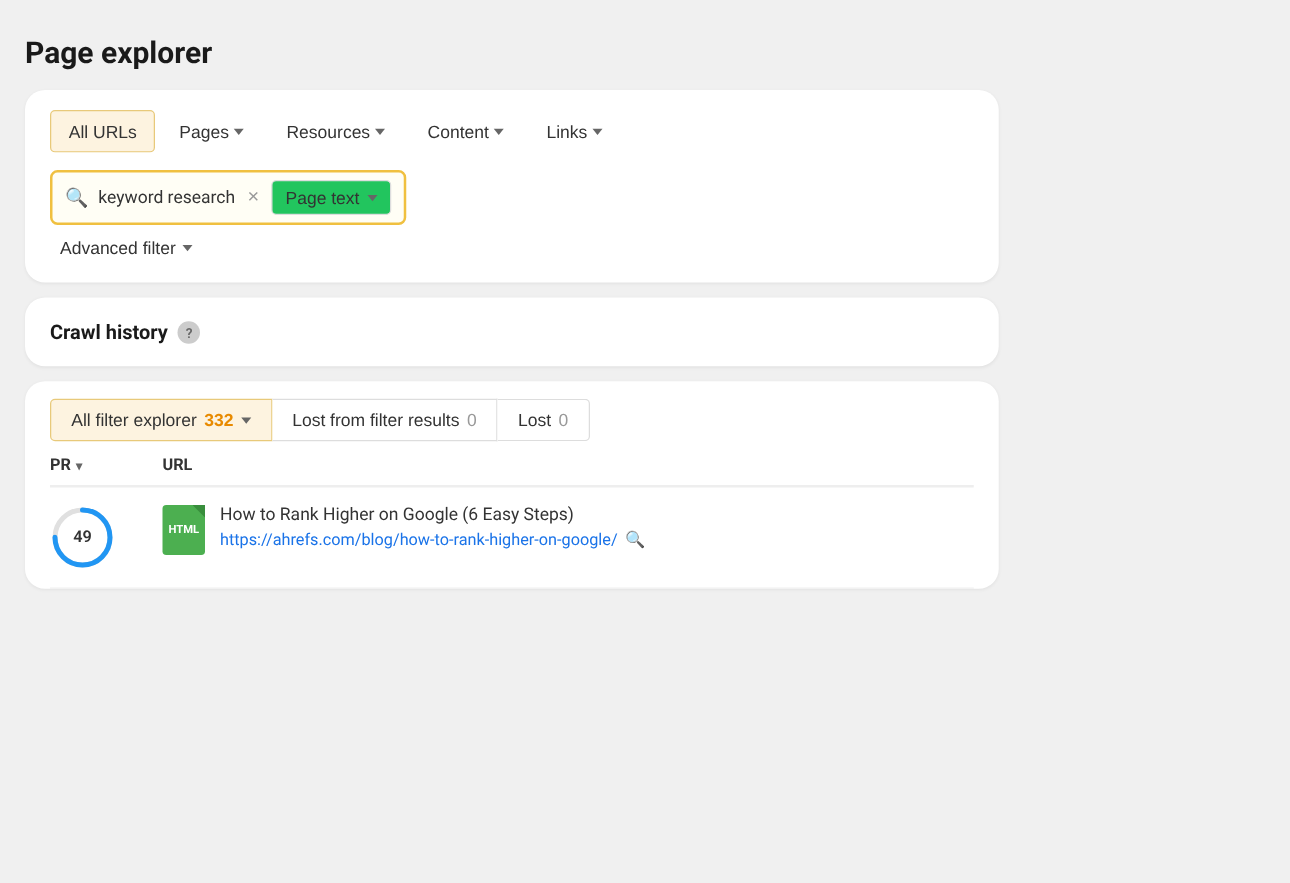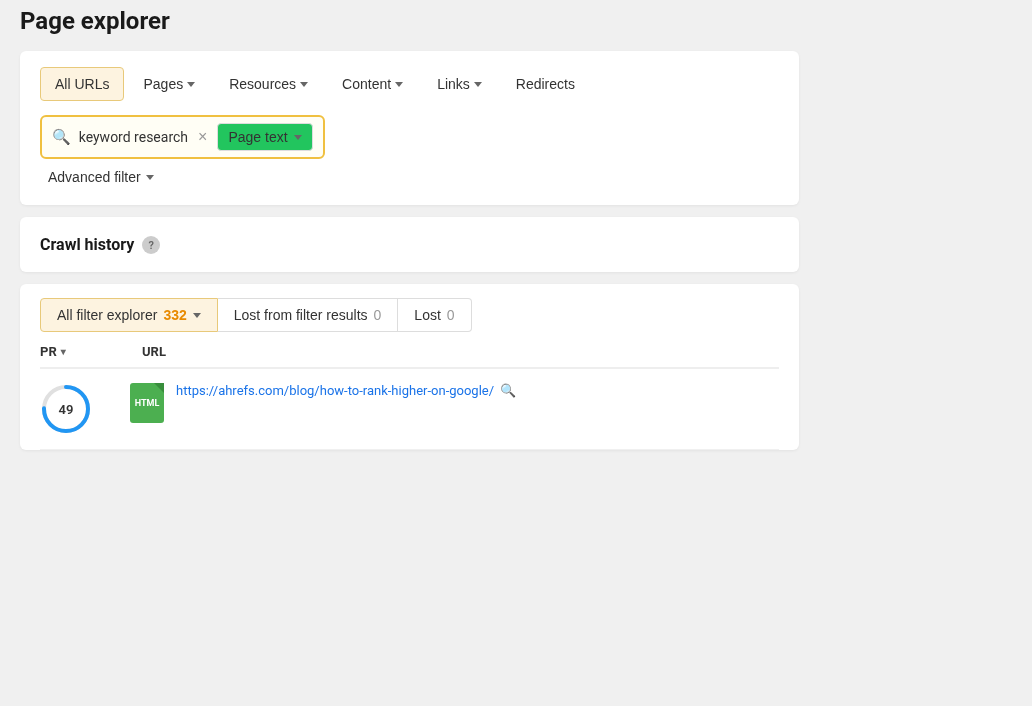--- a/index.html
+++ b/index.html
@@ -7,33 +7,33 @@
       font-family: -apple-system, BlinkMacSystemFont, 'Segoe UI', Roboto, sans-serif;
       background: #f0f0f0;
       font-size: 14px;
       color: #333;
     }
 
     .page-wrapper {
       width: 819px;
       min-height: 706px;
       background: #f0f0f0;
-      padding: 7px 20px;
+      padding: 28px 20px;
     }
 
     .page-title {
       font-size: 24px;
       font-weight: 700;
       color: #1a1a1a;
       margin-bottom: 16px;
     }
 
     .card {
       background: #fff;
-      border-radius: 6px;
+      border-radius: 16px;
       margin-bottom: 12px;
       padding: 16px 20px;
       box-shadow: 0 1px 3px rgba(0,0,0,0.06);
     }
 
     
     .tabs-bar {
       display: flex;
       align-items: center;
       gap: 4px;
@@ -196,21 +196,21 @@
 
     .result-count-zero {
       color: #999;
     }
 
     .table-header {
       display: flex;
       align-items: center;
       padding: 12px 0 8px 0;
       border-bottom: 2px solid #eee;
-      gap: 12px;
+      gap: 0;
     }
 
     .th-pr {
       width: 90px;
       font-weight: 700;
       font-size: 13px;
       color: #333;
       display: flex;
       align-items: center;
       gap: 4px;
@@ -361,23 +361,20 @@
       <button class="tab-btn">
         <span>Content</span>
         <span class="chevron-down"></span>
       </button>
 
       <button class="tab-btn">
         <span>Links</span>
         <span class="chevron-down"></span>
       </button>
 
-      <button class="tab-btn">
-        <span>Redirects</span>
-      </button>
     </div>
 
     <div class="filter-bar">
       <span class="search-icon-wrap">🔍</span>
       <span class="search-text">keyword research</span>
       <button class="clear-btn">×</button>
       <button class="filter-type-btn">
         <span>Page text</span>
         <span class="chevron-down"></span>
       </button>
@@ -442,20 +439,21 @@
         </div>
       </div>
 
       <div class="td-url">
 
         <div class="html-icon">
           <span>HTML</span>
         </div>
 
         <div class="url-info">
+          <span class="url-title">How to Rank Higher on Google (6 Easy Steps)</span>
           <div style="display:flex;align-items:center;gap:6px;">
             <a class="url-link" href="#">https://ahrefs.com/blog/how-to-rank-higher-on-google/</a>
             <span class="url-search-icon">🔍</span>
           </div>
         </div>
       </div>
     </div>
 
   </div>
 

